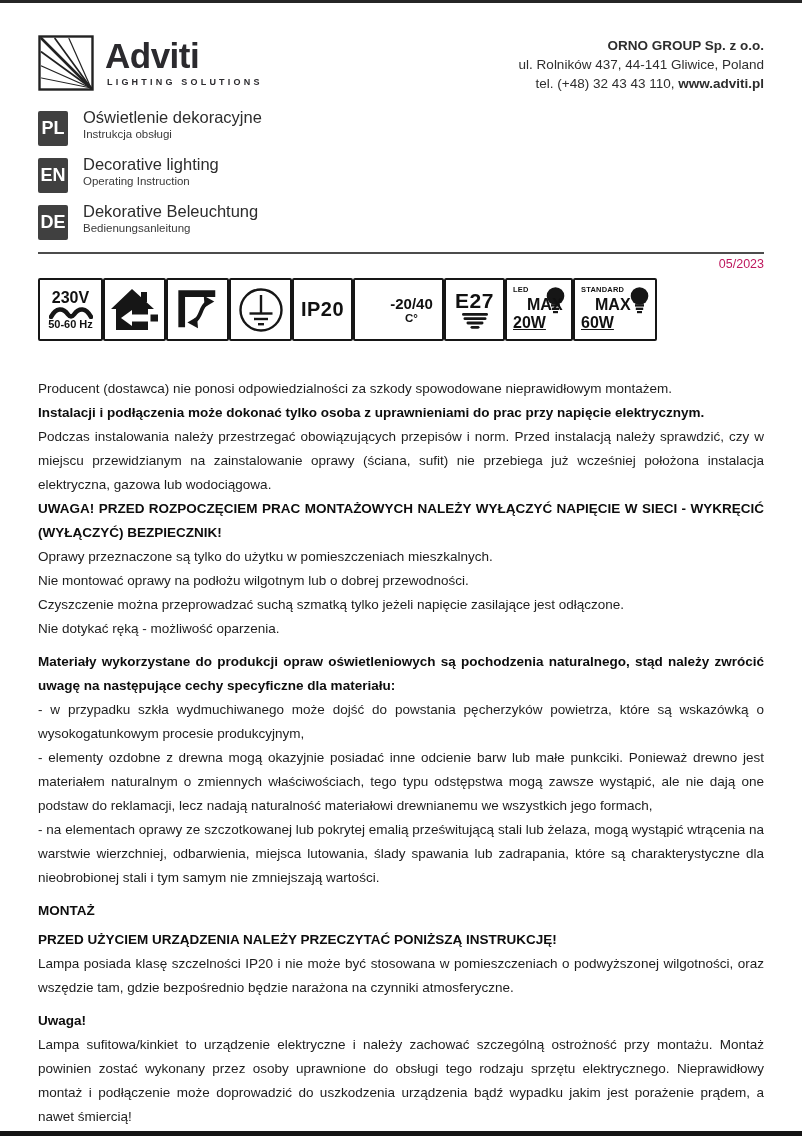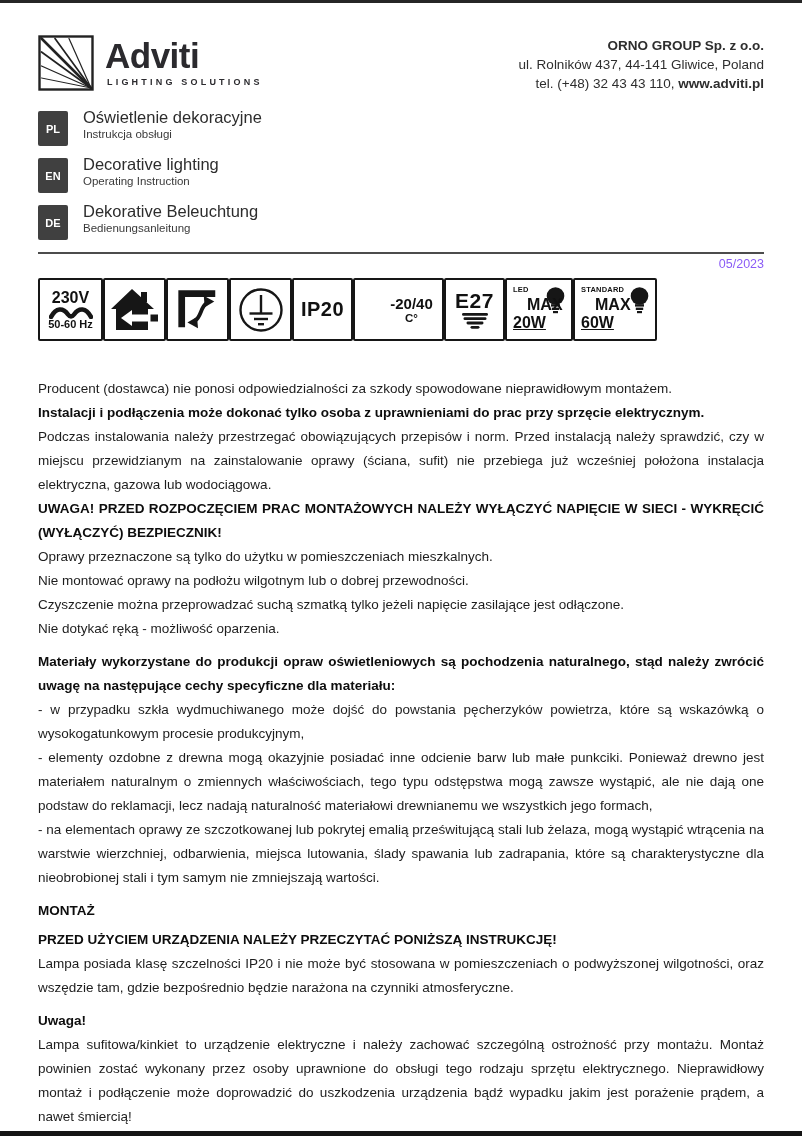--- a/index.html
+++ b/index.html
@@ -13,27 +13,27 @@
   .brand{display:flex;align-items:flex-start;gap:11px;}
   .brand-text{display:flex;flex-direction:column;}
   .brand-name{font-size:35px;font-weight:700;color:#2b2a2e;line-height:34px;margin-top:4px;letter-spacing:-0.5px;}
   .brand-tag{font-size:9px;letter-spacing:3.2px;font-weight:700;color:#2b2a2e;margin-top:4px;margin-left:2px;white-space:nowrap;}
   .company{text-align:right;font-size:13.5px;line-height:19px;color:#2e2e2e;margin-top:1px;}
   .company .bold{font-weight:700;}
 
   
   .langs{margin-top:13px;display:flex;flex-direction:column;gap:9px;}
   .lang{display:flex;align-items:flex-start;gap:15px;}
-  .lang-badge{width:30px;height:35px;background:#404040;color:#fff;font-weight:700;font-size:11px;
+  .lang-badge{width:30px;height:35px;background:#404040;color:#fff;font-weight:700;font-size:18px;
               display:flex;align-items:center;justify-content:center;border-radius:2px;flex:none;margin-top:3px;}
   .lang-title{font-size:16.5px;color:#2d2d2d;line-height:19px;}
   .lang-sub{font-size:11.5px;color:#3a3a3a;line-height:14px;}
 
   .divider{height:2px;background:#4c4c4c;margin-top:12px;}
-  .date{text-align:right;font-size:12.5px;color:#8b5cf6;margin-top:3px;line-height:15px;}
+  .date{text-align:right;font-size:12.5px;color:#be185d;margin-top:3px;line-height:15px;}
 
   
   .icons{display:flex;margin-top:6px;}
   .ibox{border:2.5px solid #161616;border-radius:2px;height:59px;box-sizing:content-box;
         display:flex;flex-direction:column;align-items:center;justify-content:center;position:relative;flex:none;color:#111;}
   .ibox svg{display:block;}
   .w230{width:61px;} .whouse{width:59px;} .wcorner{width:59px;} .wground{width:59px;}
   .wip{width:57px;} .wtemp{width:61px;padding-left:26px;} .we27{width:57px;} .wled{width:64px;} .wstd{width:80px;}
   .v1{font-size:16px;font-weight:800;line-height:16px;}
   .v2{font-size:11px;font-weight:800;line-height:11px;}
@@ -191,21 +191,21 @@
         <rect x="8" y="24" width="5" height="2.2" fill="#161616"></rect>
       </svg>
       <span class="max">MAX</span>
       <span class="watt">60W</span>
     </div>
   </div>
 
   <div class="bodytext">
 
     <p>Producent (dostawca) nie ponosi odpowiedzialności za szkody spowodowane nieprawidłowym montażem.</p>
-    <p class="b">Instalacji i podłączenia może dokonać tylko osoba z uprawnieniami do prac przy sprzęcie elektrycznym.</p>
+    <p class="b">Instalacji i podłączenia może dokonać tylko osoba z uprawnieniami do prac przy napięcie elektrycznym.</p>
     <p>Podczas instalowania należy przestrzegać obowiązujących przepisów i norm. Przed instalacją należy sprawdzić, czy w miejscu przewidzianym na zainstalowanie oprawy (ściana, sufit) nie przebiega już wcześniej położona instalacja elektryczna, gazowa lub wodociągowa.</p>
     <p class="b">UWAGA! PRZED ROZPOCZĘCIEM PRAC MONTAŻOWYCH NALEŻY WYŁĄCZYĆ NAPIĘCIE W SIECI - WYKRĘCIĆ (WYŁĄCZYĆ) BEZPIECZNIK!</p>
     <p>Oprawy przeznaczone są tylko do użytku w pomieszczeniach mieszkalnych.</p>
     <p>Nie montować oprawy na podłożu wilgotnym lub o dobrej przewodności.</p>
     <p>Czyszczenie można przeprowadzać suchą szmatką tylko jeżeli napięcie zasilające jest odłączone.</p>
     <p>Nie dotykać ręką - możliwość oparzenia.</p>
 
     <p class="b gap">Materiały wykorzystane do produkcji opraw oświetleniowych są pochodzenia naturalnego, stąd należy zwrócić uwagę na następujące cechy specyficzne dla materiału:</p>
     <p>- w przypadku szkła wydmuchiwanego może dojść do powstania pęcherzyków powietrza, które są wskazówką o wysokogatunkowym procesie produkcyjnym,</p>
     <p>- elementy ozdobne z drewna mogą okazyjnie posiadać inne odcienie barw lub małe punkciki. Ponieważ drewno jest materiałem naturalnym o zmiennych właściwościach, tego typu odstępstwa mogą zawsze wystąpić, ale nie dają one podstaw do reklamacji, lecz nadają naturalność materiałowi drewnianemu we wszystkich jego formach,</p>

